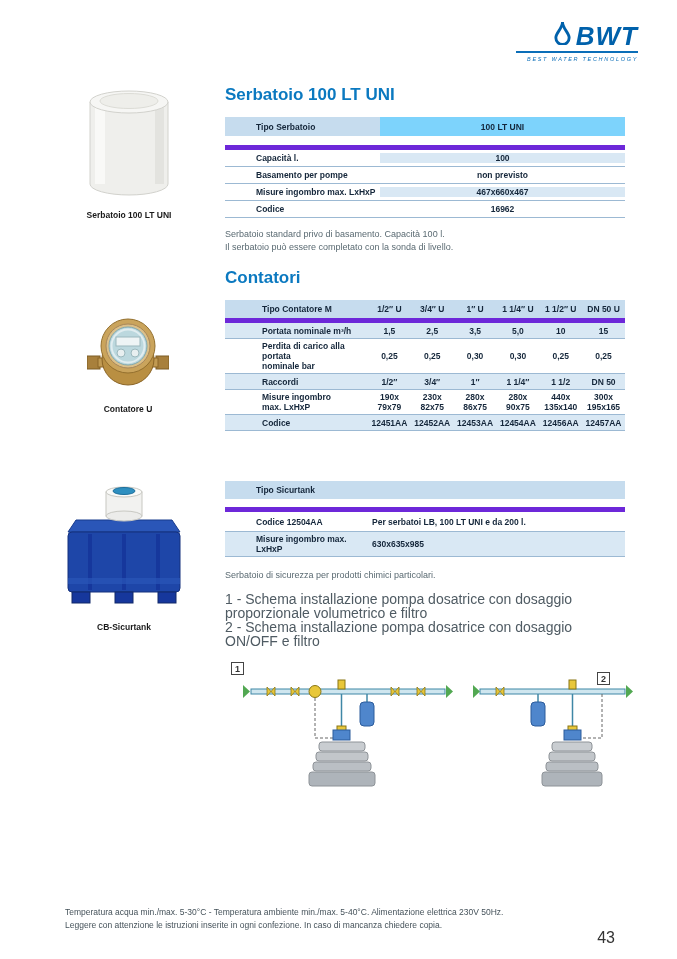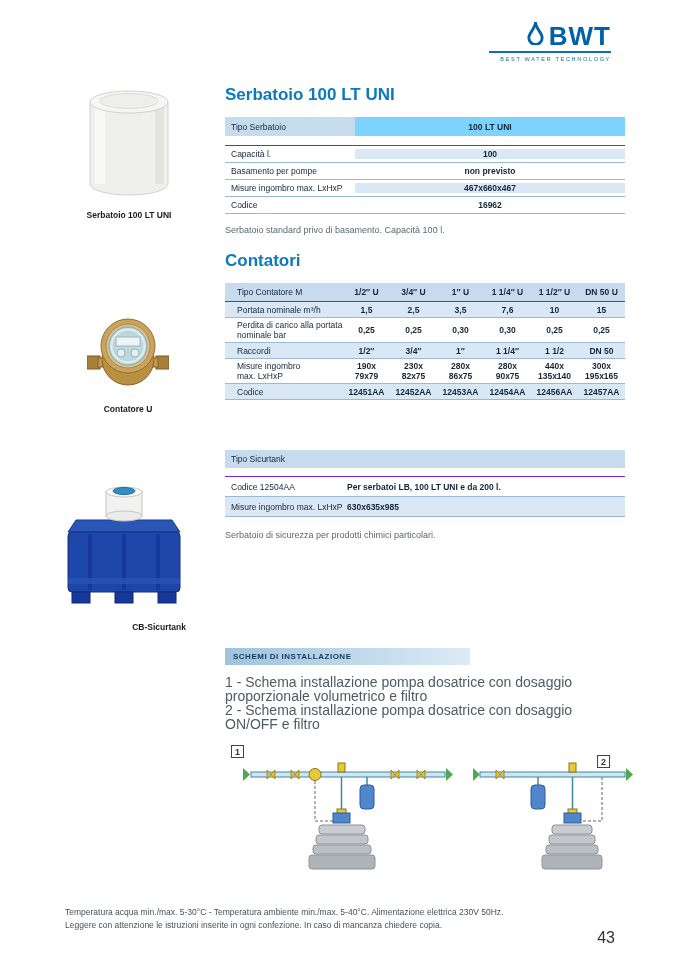--- a/index.html
+++ b/index.html
@@ -3,45 +3,45 @@
 <meta charset="utf-8">
 <style>
   * { margin:0; padding:0; box-sizing:border-box; }
   html,body { background:#fff; }
   body {
     width:677px; height:959px; position:relative; overflow:hidden;
     font-family:"Liberation Sans", sans-serif; color:#14263a;
   }
 
   
-  .logo { position:absolute; top:20px; right:66px; width:122px; }
+  .logo { position:absolute; top:20px; right:39px; width:122px;font-style:italic; }
   .logo-row { display:flex; justify-content:flex-end; align-items:flex-end; gap:4px;
               border-bottom:2px solid #0b6eb8; padding-bottom:2px; }
   .brand { font-size:26px; font-weight:bold; color:#0061ab; letter-spacing:1px; line-height:26px; }
   .tagline { margin-top:3px; font-size:5.5px; letter-spacing:1.7px; color:#0b6eb8; text-align:right; }
 
   
   .figure { position:absolute; text-align:center; }
   .fig1 { left:84px;  top:88px;  width:90px; }
   .fig2 { left:86px;  top:306px; width:84px; }
-  .fig3 { left:62px;  top:486px; width:124px;text-align:right; }
+  .fig3 { left:62px;  top:486px; width:124px; }
   .cap { font-size:8.5px; font-weight:bold; color:#1a1a1a; margin-top:6px; }
 
   
   .content { position:absolute; left:225px; top:85px; width:400px; }
   .title { font-size:17px; font-weight:bold; color:#0b79c0; margin:0 0 12px 0; }
   .title2 { margin-top:14px; }
 
   .tbl { width:100%; font-size:8.5px; color:#14263a; }
   .hdr { display:flex; align-items:center; background:#c6dcee; min-height:19px; font-weight:bold; }
   .gap { height:9px; }
   .gap8 { height:8px; }
-  .tbody { border-top:1px solid #6d28d9; }
+  .tbody { border-top:5px solid #6d28d9; }
   .row { display:flex; align-items:center; border-bottom:1px solid #9cb9d3; min-height:16px; }
-  .lbl { font-weight:normal; padding:2px 0 2px 6px; }
+  .lbl { font-weight:bold; padding:2px 0 2px 6px;margin-left:25px; }
   .val { font-weight:bold; text-align:center; }
   .shade { background:#d9e8f4; }
   .pre { white-space:pre-line; }
 
   
   .t1 .lbl { flex:0 0 130px; }
   .t1 .val { flex:1; }
   .t1 .hdr .val { background:#7dd3fc; align-self:stretch; display:flex; align-items:center; justify-content:center; }
   .t1 .row { min-height:17px; }
 
@@ -173,41 +173,42 @@
       </div>
       <div class="row">
         <div class="lbl">Codice</div>
         <div class="val">16962</div>
       </div>
     </div>
   </div>
 
   <div class="note">
     <div>Serbatoio standard privo di basamento. Capacità 100 l.</div>
+    <div>Il serbatoio può essere completato con la sonda di livello.</div>
   </div>
 
   <h2 class="title title2">Contatori</h2>
 
   <div class="tbl t2">
     <div class="hdr">
       <div class="lbl">Tipo Contatore M</div>
       <div class="c">1/2″ U</div>
       <div class="c">3/4″ U</div>
       <div class="c">1″ U</div>
       <div class="c">1 1/4″ U</div>
       <div class="c">1 1/2″ U</div>
       <div class="c">DN 50 U</div>
     </div>
     <div class="tbody">
       <div class="row shade">
         <div class="lbl">Portata nominale m³/h</div>
         <div class="c">1,5</div>
         <div class="c">2,5</div>
         <div class="c">3,5</div>
-        <div class="c">7,6</div>
+        <div class="c">5,0</div>
         <div class="c">10</div>
         <div class="c">15</div>
       </div>
       <div class="row">
         <div class="lbl pre">Perdita di carico alla portata
 nominale bar</div>
         <div class="c">0,25</div>
         <div class="c">0,25</div>
         <div class="c">0,30</div>
         <div class="c">0,30</div>
@@ -264,21 +265,20 @@
       </div>
       <div class="row shade">
         <div class="lbl">Misure ingombro max. LxHxP</div>
         <div class="val">630x635x985</div>
       </div>
     </div>
   </div>
 
   <div class="note note-sicurtank">Serbatoio di sicurezza per prodotti chimici particolari.</div>
 
-  <div class="schemi-bar">SCHEMI DI INSTALLAZIONE</div>
 
   <div class="schemi-list">
     <div>1 - Schema installazione pompa dosatrice con dosaggio proporzionale volumetrico e filtro</div>
     <div>2 - Schema installazione pompa dosatrice con dosaggio ON/OFF e filtro</div>
   </div>
 
   <div class="diagrams">
     <div class="badge badge1">1</div>
     <div class="badge badge2">2</div>
 

